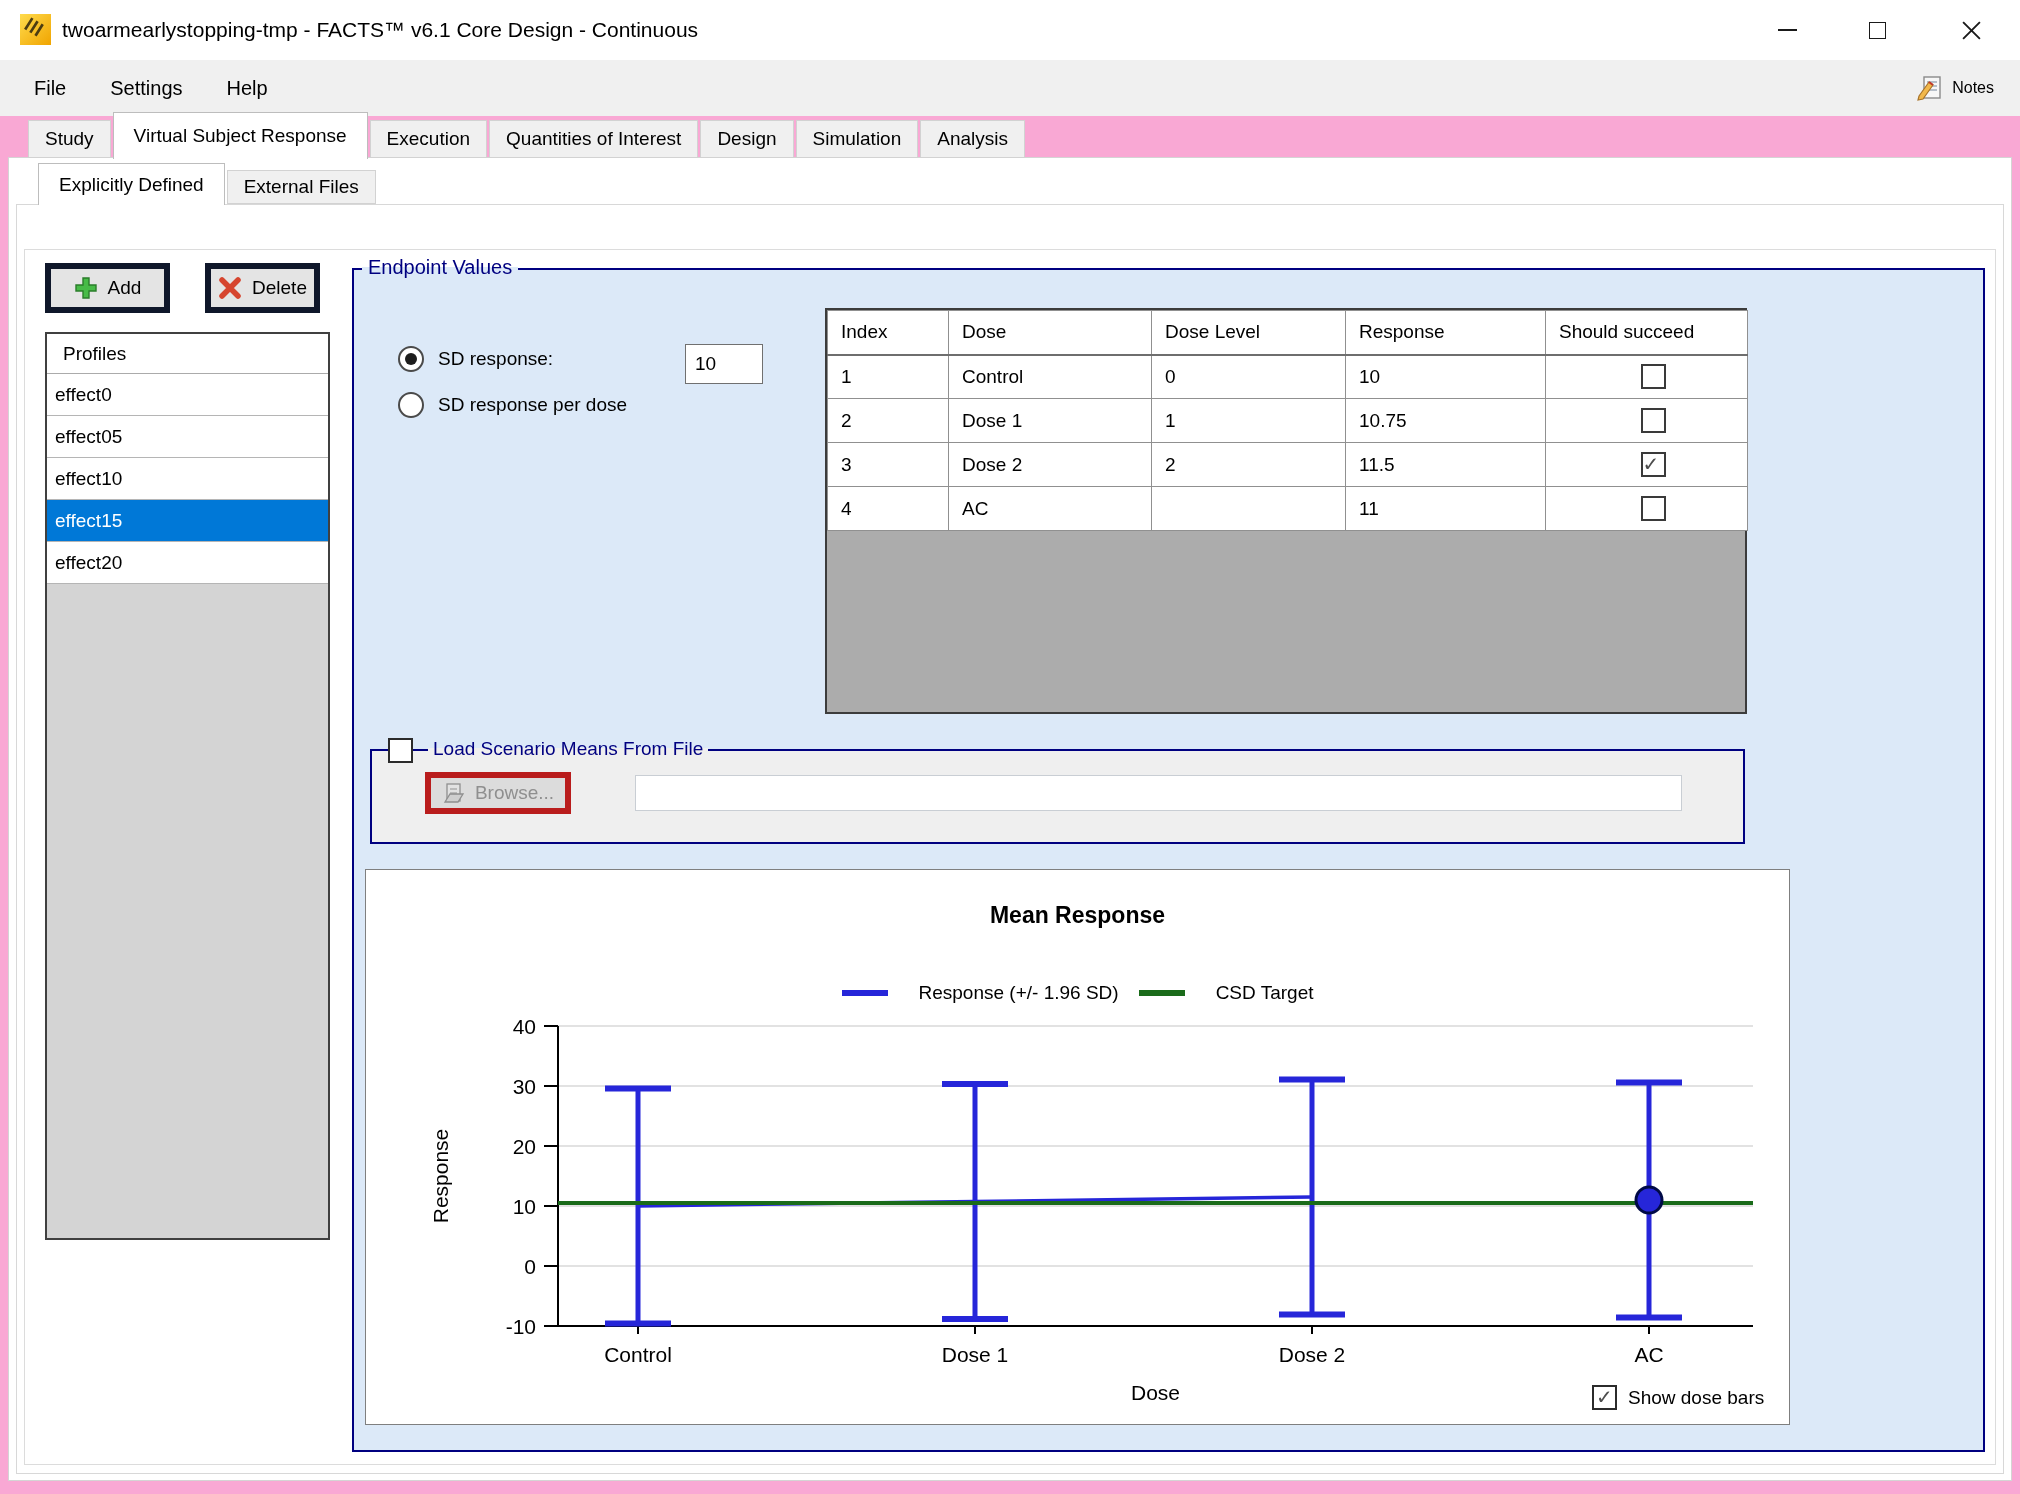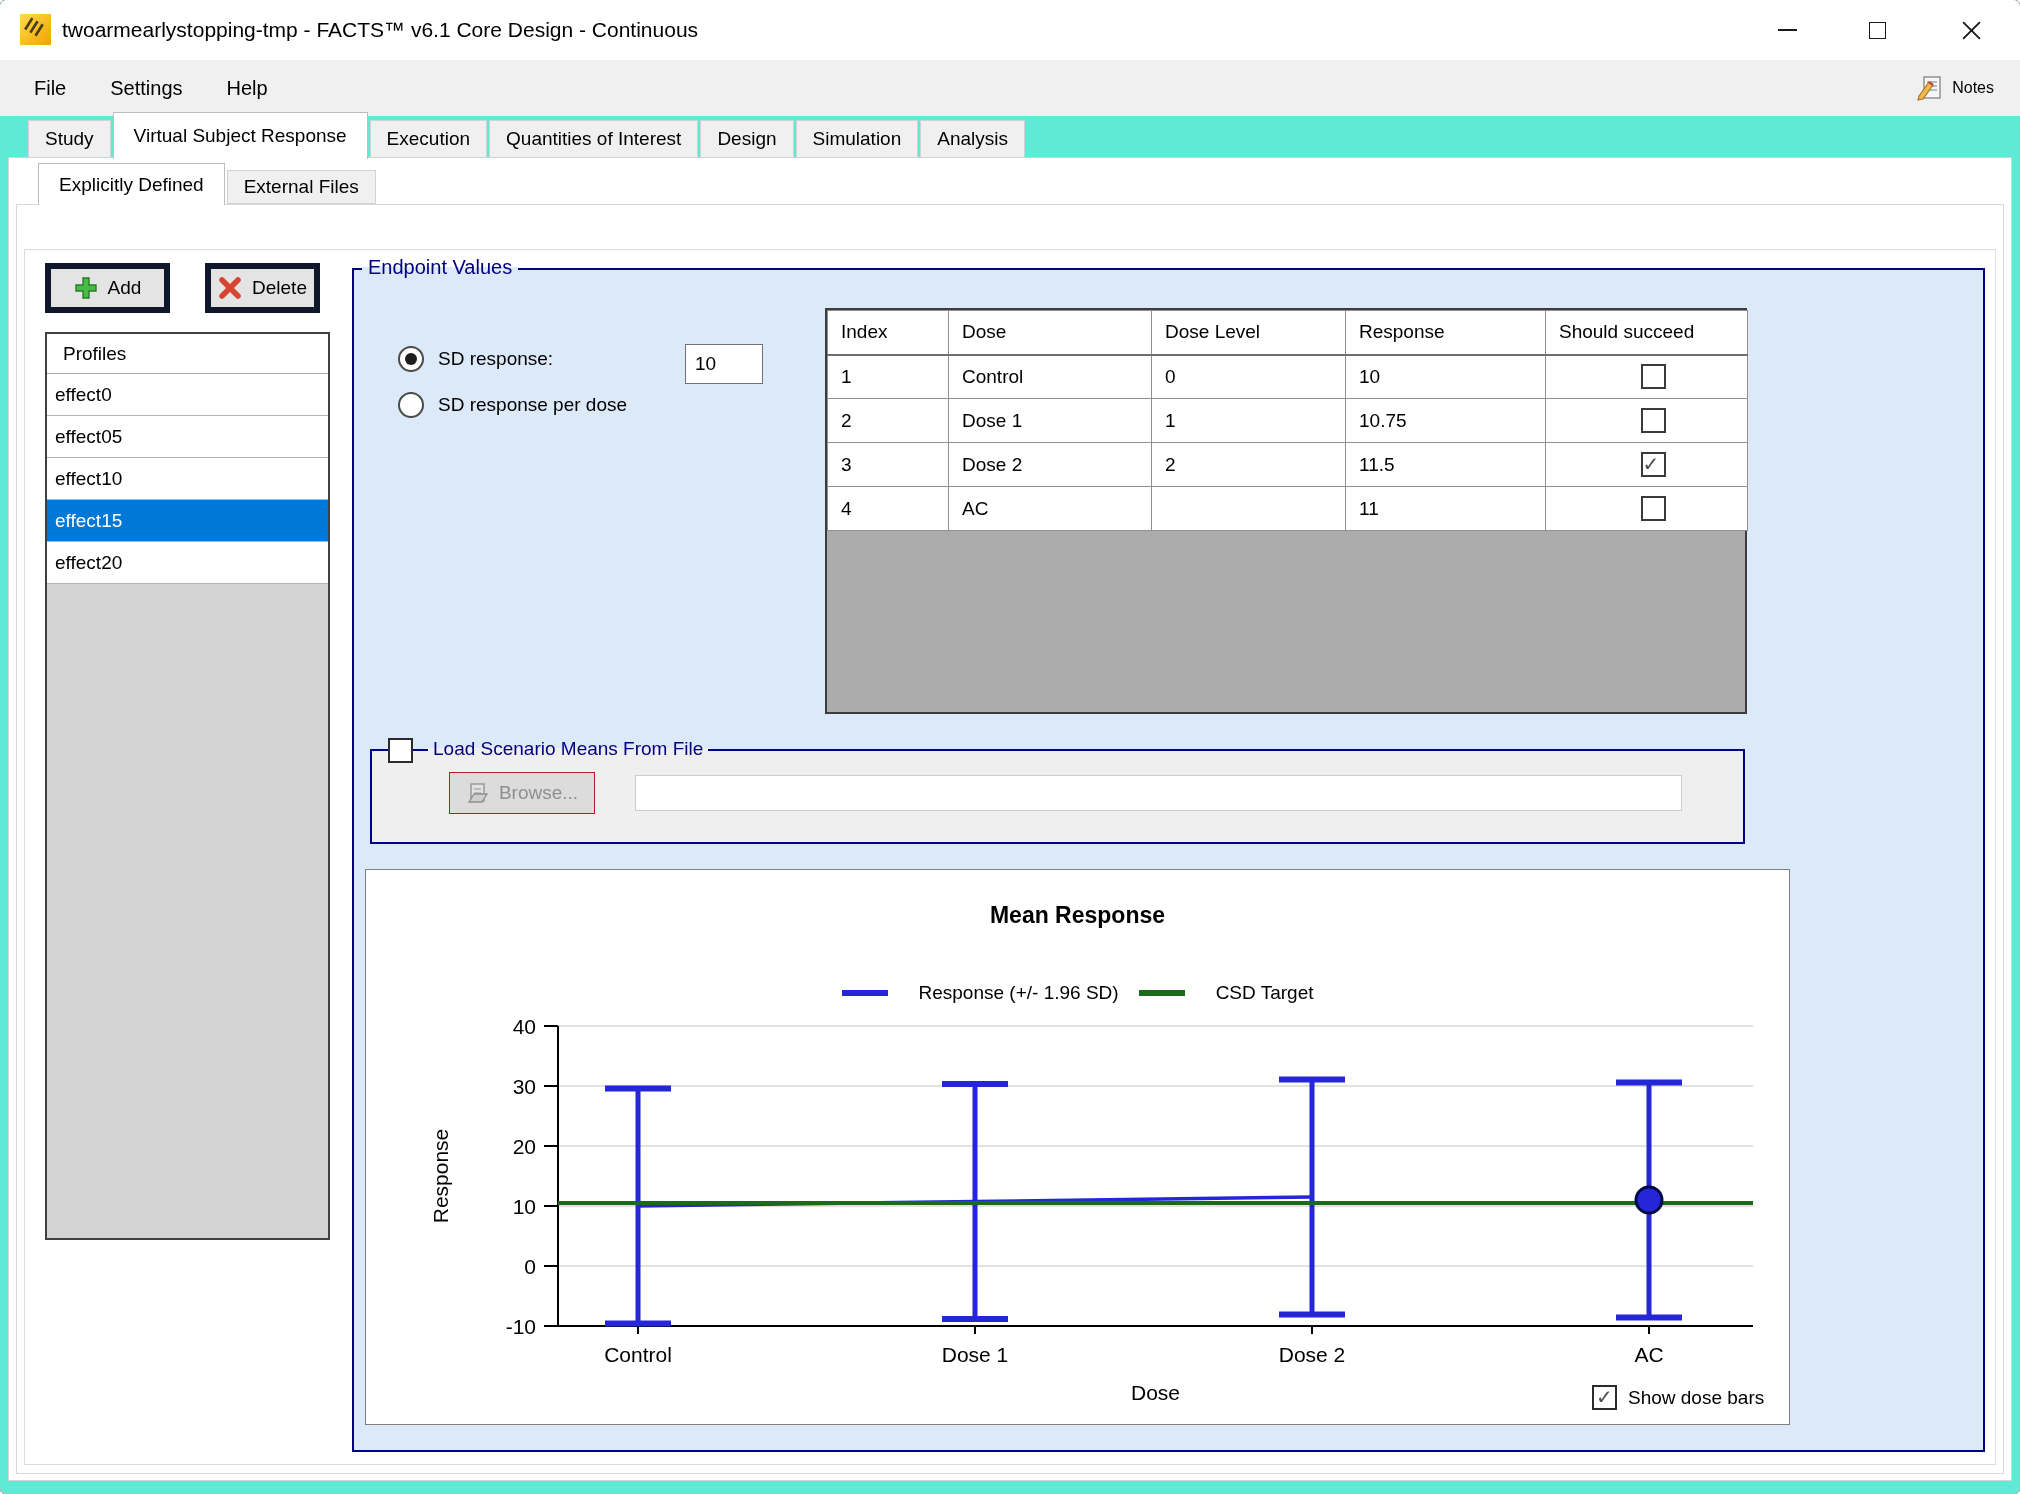--- a/index.html
+++ b/index.html
@@ -1,21 +1,21 @@
 <!DOCTYPE html>
 <html><head>
 <meta charset="utf-8">
 <style>
   * { box-sizing: border-box; margin: 0; padding: 0; }
   body { margin: 0; background: #fff; }
   .root {
     position: relative; width: 2020px; height: 1494px;
-    background: #5eead4; overflow: hidden;
+    background: #f9a8d4; overflow: hidden;
     font-family: "Liberation Sans", "DejaVu Sans", sans-serif;
-    color: #000; outline: 1px solid #9a9a9a; border-radius: 7px;
+    color: #000; outline: 1px solid #9a9a9a;
   }
   
   .titlebar { position: absolute; left: 0; top: 0; width: 2020px; height: 60px; background: #fff; }
   .app-icon { position: absolute; left: 20px; top: 14px; width: 31px; height: 31px; }
   .win-title { position: absolute; left: 62px; top: 0; line-height: 60px; font-size: 21px; }
   .winbtn { position: absolute; top: 0; width: 62px; height: 60px; display: flex; align-items: center; justify-content: center; }
   .win-min { left: 1756px; } .win-max { left: 1846px; } .win-close { left: 1936px; width: 70px; }
   .glyph-min { width: 19px; height: 2px; background: #1a1a1a; }
   .glyph-max { width: 17px; height: 17px; border: 1.6px solid #1a1a1a; background: #fff; }
   
@@ -74,22 +74,22 @@
                    margin: 0 auto; font-size: 20px; line-height: 21px; color: #4d4d4d; font-weight: bold; }
   
   .load-group { position: absolute; left: 16px; top: 479px; width: 1375px; height: 95px;
                 background: #efefef; border: 2px solid #000080; }
   .load-label { position: absolute; left: 56px; top: -13px; font-size: 19px; color: #000080;
                 padding: 0 5px; background: linear-gradient(to bottom, #dce9f8 45%, #efefef 45%); }
   .load-checkbox { position: absolute; left: 16px; top: -13px; width: 25px; height: 25px;
                    border: 2px solid #2b2b2b; background: #fff; font-size: 20px; line-height: 21px;
                    text-align: center; color: #4d4d4d; font-weight: bold; }
   .browse-btn { position: absolute; left: 53px; top: 21px; width: 146px; height: 42px;
-                background: #dcdcdc; border: 1px solid #b91c1c; color: #8f8f8f; font-size: 19px;
-                display: flex; align-items: center; justify-content: center; gap: 9px; margin-left: 24px; }
+                background: #dcdcdc; border: 6px solid #b91c1c; color: #8f8f8f; font-size: 19px;
+                display: flex; align-items: center; justify-content: center; gap: 9px; }
   .file-input { position: absolute; left: 263px; top: 24px; width: 1047px; height: 36px;
                 background: #fff; border: 1px solid #c9ced4; font-size: 18px;
                 font-family: "Liberation Sans", "DejaVu Sans", sans-serif; }
   
   .chart-box { position: absolute; left: 11px; top: 599px; width: 1425px; height: 556px;
                background: #fff; border: 1px solid #7f7f7f; }
   .chart-title { position: absolute; top: 32px; width: 100%; text-align: center; font-size: 23px; font-weight: bold; }
   .chart-legend { position: absolute; top: 112px; width: 100%; display: flex; justify-content: center; align-items: center; gap: 20px; }
   .legend-item { display: flex; align-items: center; gap: 14px; }
   .legend-swatch { width: 46px; height: 6px; }

